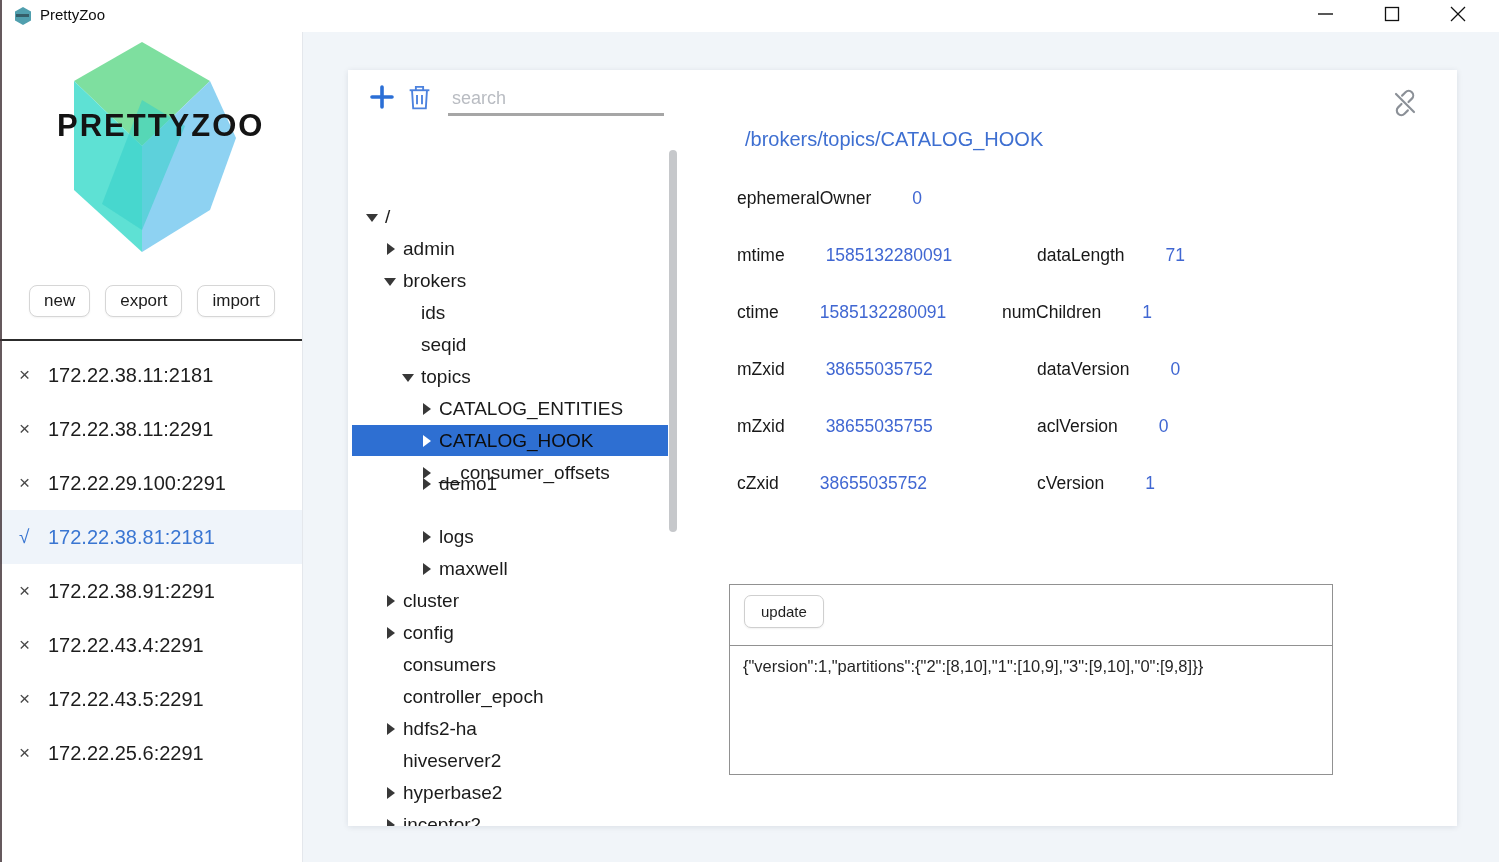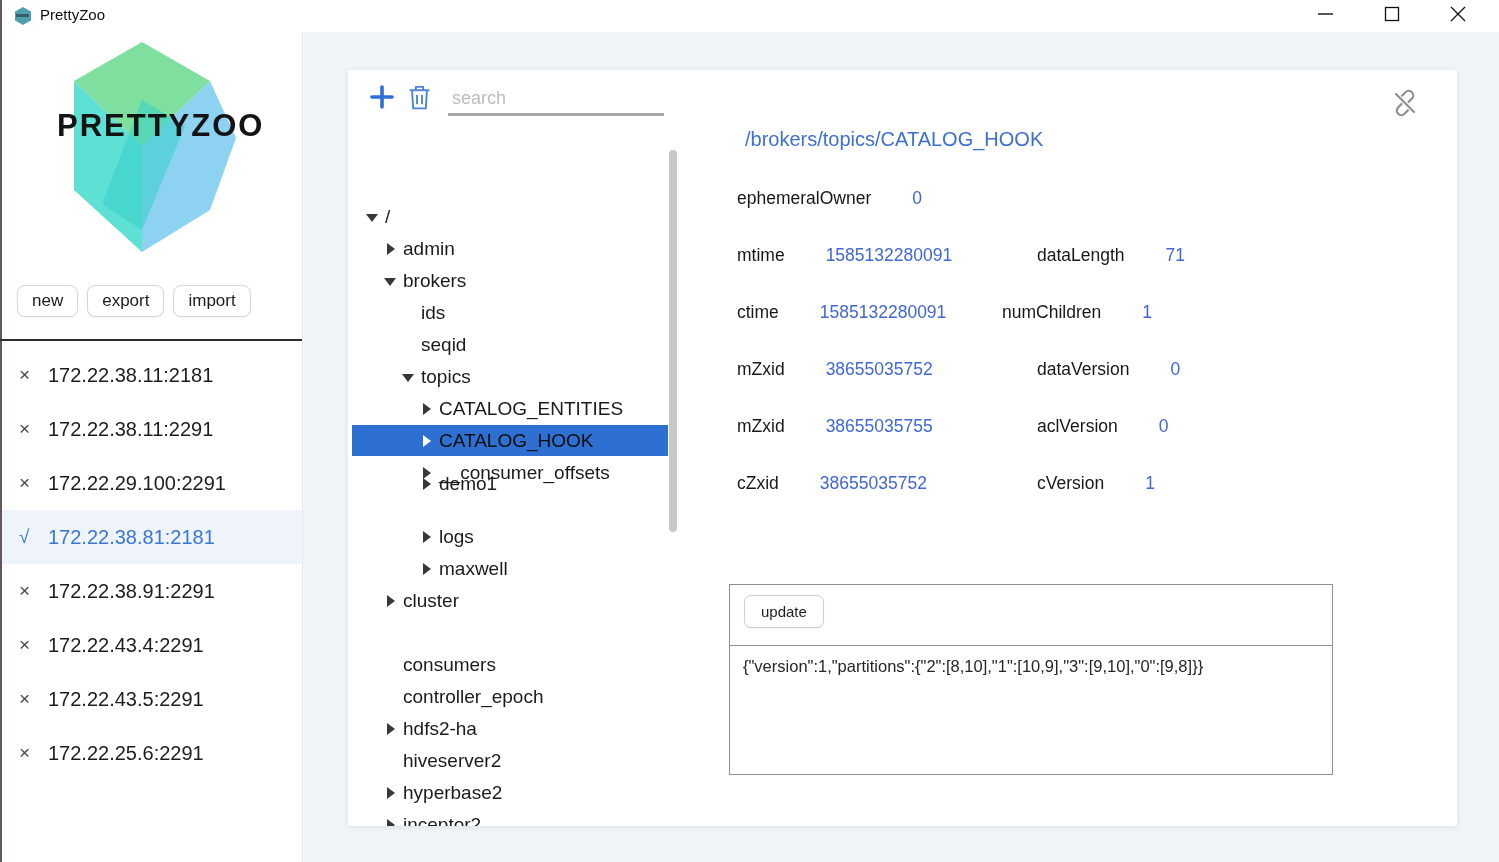--- a/index.html
+++ b/index.html
@@ -15,21 +15,21 @@
   .titlebar{position:absolute;left:0;top:0;width:100%;height:32px;background:#ffffff;z-index:10}
   .tb-icon{position:absolute;left:13px;top:6px;width:20px;height:20px}
   .tb-title{position:absolute;left:40px;top:6px;font-size:15px;color:#0e0e0e}
   .tb-controls{position:absolute;right:8px;top:0;height:32px;display:flex}
   .tb-btn{width:66px;height:32px;display:flex;align-items:center;justify-content:center;cursor:pointer}
 
   
   .sidebar{position:absolute;left:0;top:32px;width:302px;bottom:0;background:#ffffff;border-right:1px solid #e4e7ec}
   .logo-hex{position:absolute;left:47px;top:8px}
   .logo-text{position:absolute;left:57px;top:76px;font-size:31px;font-weight:900;letter-spacing:2px;color:#141414;white-space:nowrap;z-index:2}
-  .side-buttons{position:absolute;left:17px;top:253px;display:flex;gap:9px}
+  .side-buttons{position:absolute;left:29px;top:253px;display:flex;gap:15px}
   .side-btn{font-family:"Liberation Sans",sans-serif;font-size:17px;color:#1c1c1c;background:#fff;border:1px solid #d6d6d6;border-radius:8px;padding:5px 14px;box-shadow:0 1px 2px rgba(0,0,0,.05);cursor:pointer}
   .side-divider{position:absolute;left:0;top:307px;width:100%;height:2px;background:#2c2c2c}
   .server-list{position:absolute;left:0;top:309px;width:100%;padding-top:7px}
   .server{height:54px;display:flex;align-items:center;padding-left:19px;gap:15px;font-size:20px;color:#1d1d1d;cursor:pointer}
   .server .mark{color:#4a4a4a;font-size:19px;width:14px}
   .server.selected{background:#eff4fa;color:#3a76d2}
   .server.selected .mark{color:#3a76d2}
 
   
   .main-card{position:absolute;left:348px;top:70px;width:1109px;height:756px;background:#ffffff;box-shadow:0 1px 6px rgba(15,30,60,.10);overflow:hidden}
@@ -218,20 +218,24 @@
       <span class="tlabel">logs</span>
     </div>
     <div class="trow l3" style="top:483px">
       <span class="arr c"></span>
       <span class="tlabel">maxwell</span>
     </div>
     <div class="trow l1" style="top:515px">
       <span class="arr c"></span>
       <span class="tlabel">cluster</span>
     </div>
+    <div class="trow l1" style="top:547px">
+      <span class="arr c"></span>
+      <span class="tlabel">config</span>
+    </div>
     <div class="trow l1" style="top:579px">
       <span class="arr"></span>
       <span class="tlabel">consumers</span>
     </div>
     <div class="trow l1" style="top:611px">
       <span class="arr"></span>
       <span class="tlabel">controller_epoch</span>
     </div>
     <div class="trow l1" style="top:643px">
       <span class="arr c"></span>

